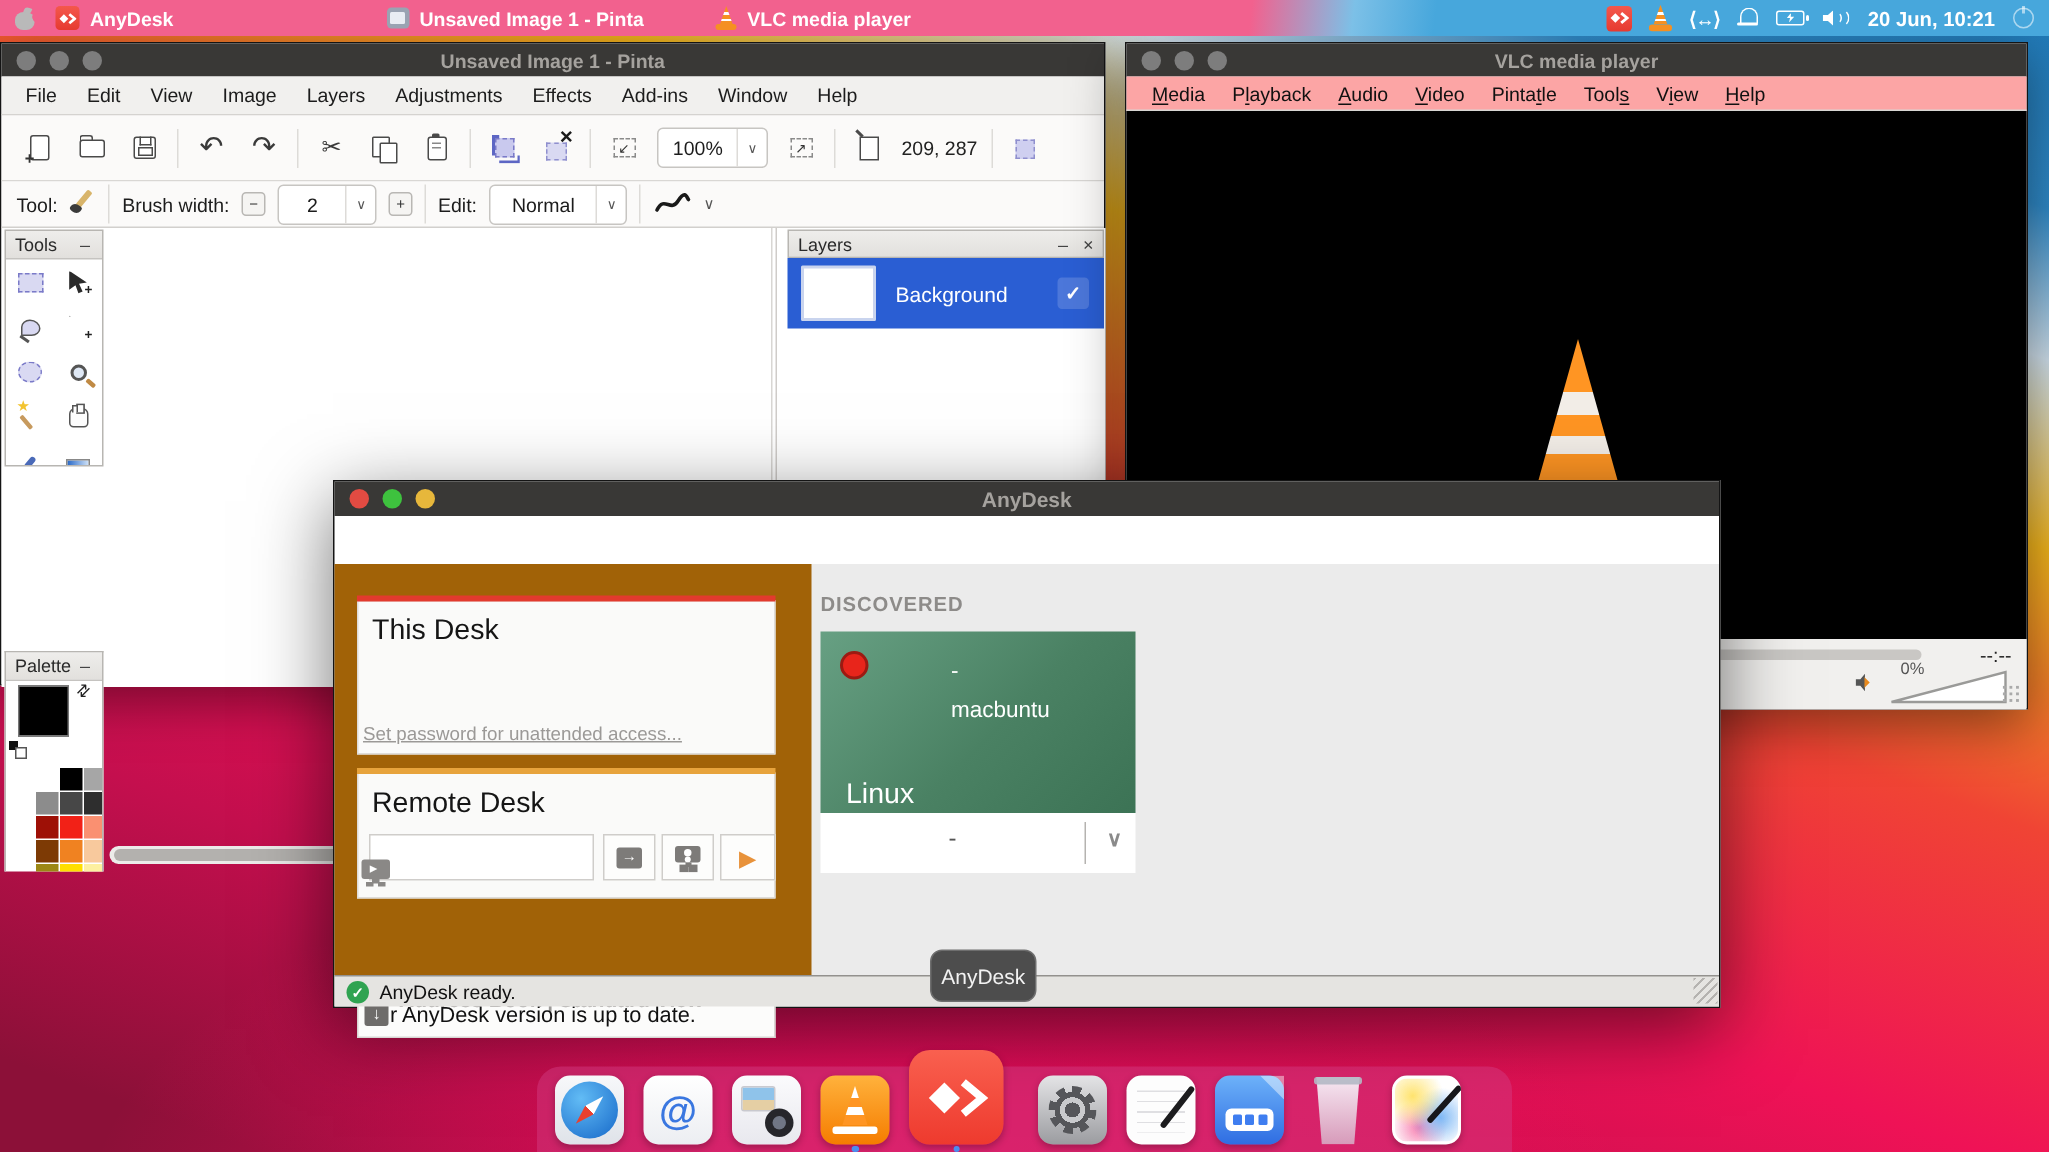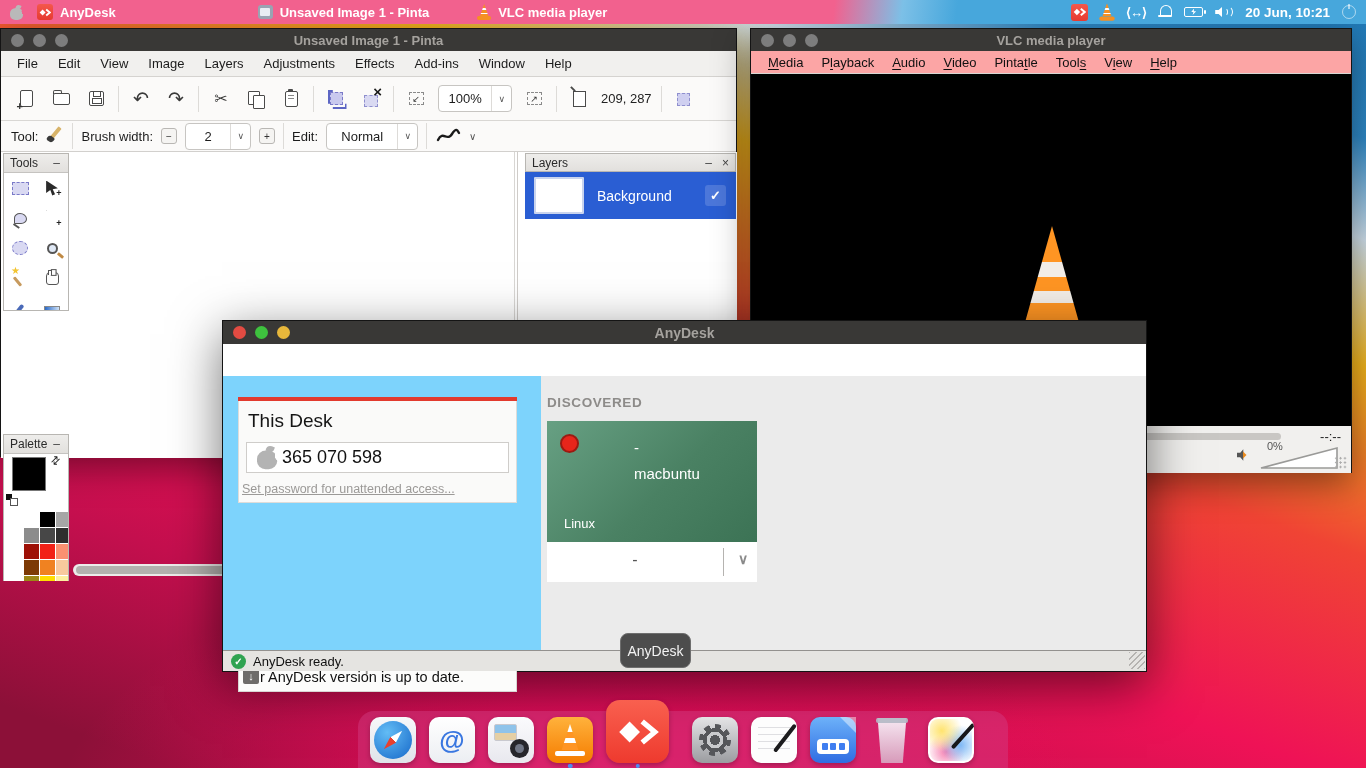--- a/index.html
+++ b/index.html
@@ -165,21 +165,21 @@
   .anydesk{left:222px;top:320px;width:925px;height:352px;z-index:20;box-shadow:0 14px 48px rgba(0,0,0,.55)}
   .anydesk .titlebar{height:23px}
   .ad-tabbar{position:absolute;left:0;top:23px;width:100%;height:32px;background:#dcdbd8;border-bottom:1px solid #9c9a97}
   .ad-tab{position:absolute;left:5px;top:2px;width:104px;height:30px;background:#f0efec;border:1px solid #aaa8a5;border-bottom:none;border-right:2px solid #3a3a3a;
     display:flex;align-items:center;gap:5px;padding-left:6px;font-size:13px;color:#111}
   .ns-icon{width:14px;height:12px;position:relative}
   .ns-icon::before{content:"";position:absolute;left:1px;top:0;width:11px;height:8px;border:1.6px solid #555;background:#888}
   .ns-icon::after{content:"+";position:absolute;left:-2px;top:-6px;font-size:9px;font-weight:bold;color:#333}
   .hamburger{position:absolute;right:16px;top:8px;width:20px;height:14px;display:flex;flex-direction:column;justify-content:space-between}
   .hamburger div{height:2.4px;background:#4a4a4a;border-radius:1px}
-  .ad-left{position:absolute;left:0;top:55px;width:322px;height:275px;background:#7dd3fc}
+  .ad-left{position:absolute;left:0;top:55px;width:322px;height:275px;background:#a16207}
   .ad-right{position:absolute;left:318px;top:55px;right:0;height:275px;background:#ebebeb}
   .ad-card{position:absolute;left:15px;width:279px;background:#fafaf9;border:1px solid #dedcd9}
   .accent{position:absolute;left:-1px;right:-1px;top:-4px;height:4px}
   .ad-card h2{font-size:19px;font-weight:normal;color:#151515;position:absolute;left:9px;top:9px}
   .id-box{position:absolute;left:7px;top:41px;width:263px;height:31px;background:#fff;border:1px solid #cfcdca;display:flex;align-items:center;gap:6px;padding-left:6px}
   .apple.big{transform:scale(1.55);transform-origin:left center;margin-left:4px}
   .apple.big::before{background:radial-gradient(circle at 118% 28%, rgba(0,0,0,0) 3.6px, #b3b3b3 4px)}
   .apple.big::after{background:#b3b3b3}
   .id-text{font-size:18px;color:#111;margin-left:6px}
   .pw-link{position:absolute;left:3px;top:81px;font-size:12.5px;color:#9b9997;text-decoration:underline}
@@ -196,21 +196,21 @@
   .stray-mon::after{content:"▸";position:absolute;left:5.5px;top:-0.5px;color:#fff;font-size:10px}
   .stray-mon .stand{position:absolute;left:7px;top:13px;width:5px;height:2.5px;background:#8a8886;box-shadow:-4px 2px 0 0 #8a8886,4px 2px 0 0 #8a8886}
   .ver-box{position:absolute;left:15px;top:280px;width:279px;height:36px;background:#fcfcfb;border:1px solid #d8d6d3;border-top:2px solid #5b87c5}
   .ver-tabs{position:absolute;left:27px;top:0px;font-size:14px;font-weight:bold;color:#9a9896;white-space:nowrap}
   .ver-msg{position:absolute;left:21px;top:11px;font-size:14.5px;color:#111;white-space:nowrap}
   .dl-icon{position:absolute;left:4px;top:10px;width:16px;height:16px;background:#6e6c6a;border-radius:2px;color:#fff;font-size:11px;font-weight:bold;display:flex;align-items:center;justify-content:center}
   .disc-head{position:absolute;left:324px;top:74px;font-size:13.5px;font-weight:600;color:#8d8b89;letter-spacing:.6px}
   .disc-card{position:absolute;left:324px;top:100px;width:210px;height:121px;background:linear-gradient(135deg,#67a083 0%,#4a8163 55%,#3c7355 100%)}
   .disc-dot{position:absolute;left:13px;top:13px;width:19px;height:19px;border-radius:50%;background:#e8251b;border:2px solid #9c1a12}
   .disc-idblock{position:absolute;left:87px;top:14px;color:#fff;font-size:15px;line-height:26px}
-  .disc-os{position:absolute;left:17px;bottom:11px;color:#fff;font-size:13px}
+  .disc-os{position:absolute;left:17px;bottom:1px;color:#fff;font-size:19px}
   .disc-footer{position:absolute;left:324px;top:221px;width:210px;height:40px;background:#fff}
   .disc-alias{position:absolute;left:0;top:9px;width:176px;text-align:center;font-size:16px;color:#555}
   .disc-div{position:absolute;left:176px;top:6px;bottom:6px;width:1px;background:#b5b3b0}
   .disc-chevron{position:absolute;left:182px;top:9px;width:28px;text-align:center;color:#8a8a8a;font-size:14px;font-weight:bold}
   .ad-status{position:absolute;left:0;bottom:0;width:100%;height:21px;background:#e5e4e1;border-top:1px solid #93918e}
   .st-dot{position:absolute;left:8px;top:3px;width:15px;height:15px;border-radius:50%;background:#2fa351;color:#fff;font-size:10px;font-weight:bold;display:flex;align-items:center;justify-content:center}
   .st-text{position:absolute;left:30px;top:3px;font-size:13px;color:#111}
   .ad-grip{position:absolute;right:1px;bottom:2px;width:16px;height:17px;background:repeating-linear-gradient(135deg,#b5b3b0 0 1.4px,transparent 1.4px 4.4px)}
 
   
@@ -558,27 +558,42 @@
         <div class="light" style="background:#e7b73b"></div>
       </div>
       <span class="title" style="font-size:14px">AnyDesk</span>
     </div>
 
     <div class="ad-left">
 
       <div class="ad-card" style="top:24px;height:103px">
         <div class="accent" style="background:#e23a2e"></div>
         <h2>This Desk</h2>
-        <div class="id-box">
-          <span class="apple big"></span>
-          <span class="id-text">365 070 598</span>
-        </div>
         <a class="pw-link">Set password for unattended access...</a>
       </div>
 
+      <div class="ad-card" style="top:139px;height:84px">
+        <div class="accent" style="background:#e7a33c"></div>
+        <h2>Remote Desk</h2>
+        <input class="rd-input" style="">
+        <div class="rd-btn" style="left:163px">
+            <span class="gicon-sq">→</span>
+          </div>
+        <div class="rd-btn" style="left:202px">
+            <span class="gicon-mon">
+              <span class="person"></span>
+            </span>
+          </div>
+        <div class="rd-btn" style="left:241px;width:37px">
+            <span class="play-tri">▶</span>
+          </div>
+        <div class="stray-mon">
+            <span class="stand"></span>
+          </div>
+      </div>
 
       <div class="ver-box">
         <span class="ver-tabs">
           <span>Address Book</span>
           <span>|</span>
           <span>Standard View</span>
         </span>
         <span class="ver-msg">r AnyDesk version is up to date.</span>
         <span class="dl-icon">↓</span>
       </div>

